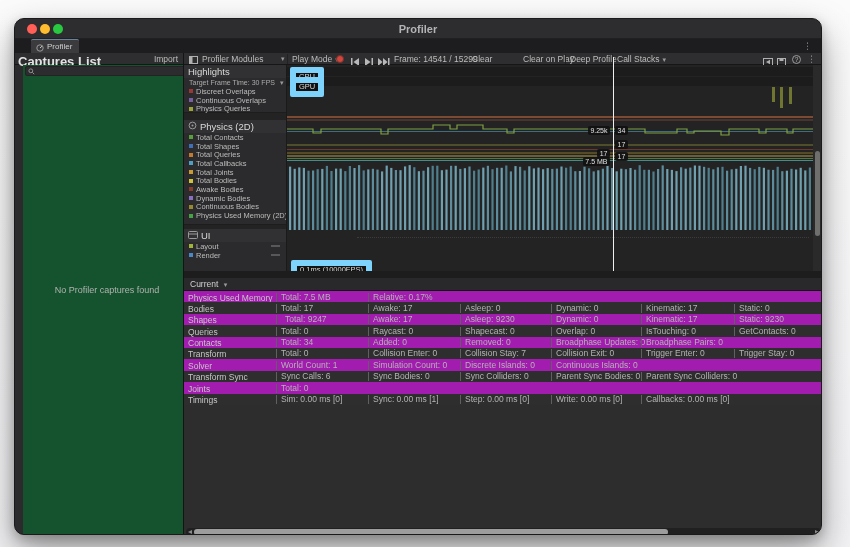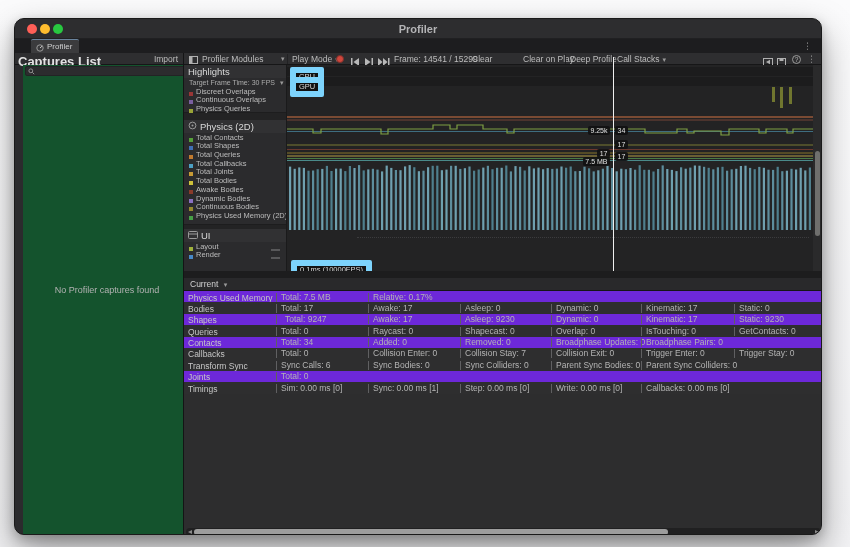--- a/index.html
+++ b/index.html
@@ -55,21 +55,21 @@
   .empty-msg { position:absolute; left:0; top:220px; width:100%; text-align:center;
     font-size:9px; color:#b2b2b2; }
   .profiler { position:absolute; left:169px; top:0; width:639px; height:471px; background:#2d2d2e; }
   
   .charts { position:absolute; left:0; top:0; width:639px; height:206px; background:#232324; }
   .mod-sidebar { position:absolute; left:0; top:0; width:102px; height:206px; }
   .mod-section { position:absolute; left:0; width:102px; background:#2b2b2d; border-bottom:1px solid #1d1d1e; }
   .mod-header { height:13px; line-height:13px; padding-left:4px; font-size:9.5px; color:#dadada;
     display:flex; align-items:center; gap:3px; background:#313133; }
   .mod-sub { height:9px; line-height:9px; padding-left:5px; font-size:7px; color:#ababab; }
-  .legend-item { height:8.7px; display:flex; align-items:flex-end; gap:3px; padding-left:5px; }
+  .legend-item { height:8.7px; display:flex; align-items:center; gap:3px; padding-left:5px; }
   .legend-swatch { width:4px; height:4px; flex:0 0 4px; }
   .legend-label { font-size:7.5px; color:#bcbcbc; white-space:nowrap; }
   .mini-dash { position:absolute; right:6px; width:9px; height:2px; background:#58585a; }
   .chart-canvas { position:absolute; left:102px; top:0; width:527px; height:206px;
     border-left:1px solid #1a1a1b; overflow:visible; }
   .lane { position:absolute; left:0; width:100%; height:9.5px; background:#1c1c1d; }
   .chip { position:absolute; background:#111112; border:6px solid #7dd3fc; border-radius:2px;
     font-size:7.5px; color:#d8d8d8; line-height:8px; padding:0 3px; }
   .spike { position:absolute; width:2.5px; background:#70762f; }
   .target-line { position:absolute; left:0; width:100%; height:1.5px; background:#7a4a33; }
@@ -80,21 +80,21 @@
     border-top:1px dotted #3c3c3e; }
   .vscroll { position:absolute; left:629px; top:0; width:8px; height:206px; background:#2a2a2b; }
   .vscroll .thumb { position:absolute; left:1.5px; top:86px; width:5px; height:85px;
     background:#6f6f6d; border-radius:3px; }
   
   .current-gap { position:absolute; left:0; top:206px; width:639px; height:7px; background:#1d1d1e; }
   .current-bar { position:absolute; left:0; top:213px; width:639px; height:13px; background:#29292b;
     border-bottom:1px solid #151516; font-size:8.5px; color:#d2d2d2; line-height:13px; padding-left:6px; }
   .details-table { position:absolute; left:0; top:226px; width:639px; height:114px; }
   .drow { position:relative; width:100%; height:11.4px; }
-  .drow.even { background:#6d28d9; }
+  .drow.even { background:#a21caf; }
   .drow.odd  { background:#2e2e2f; }
   .dlabel { position:absolute; left:4px; top:1.5px; font-size:8.5px; color:#c6c6c6; }
   .dcell { position:absolute; top:1.5px; font-size:8.5px; color:#b4b4b4;
     border-left:1px solid #606062; padding-left:4px; height:9px; line-height:9px; white-space:nowrap; }
   .below-table { position:absolute; left:0; top:340px; width:639px; height:131px; background:#2d2d2e; }
   .hscroll { position:absolute; left:2px; top:463px; width:635px; height:8px; background:#202021; border-radius:4px; }
   .hscroll .thumb { position:absolute; left:8px; top:1px; width:474px; height:6px; background:#9d9d9d; border-radius:3px; }
   .harrow { position:absolute; top:1.5px; width:0; height:0; border-top:2.5px solid transparent; border-bottom:2.5px solid transparent; }
   .harrow.left  { left:2px;  border-right:4px solid #8a8a8a; }
   .harrow.right { right:2px; border-left:4px solid #8a8a8a; }
@@ -510,27 +510,34 @@
           </div>
           <div class="drow even">
             <span class="dlabel">Contacts</span>
             <span class="dcell" style="left: 92px;">Total: 34</span>
             <span class="dcell" style="left: 184px;">Added: 0</span>
             <span class="dcell" style="left: 276px;">Removed: 0</span>
             <span class="dcell" style="left: 367px;">Broadphase Updates: 0</span>
             <span class="dcell" style="left: 457px;">Broadphase Pairs: 0</span>
           </div>
           <div class="drow odd">
-            <span class="dlabel">Callbacks</span>
+            <span class="dlabel">Transform</span>
             <span class="dcell" style="left: 92px;">Total: 0</span>
             <span class="dcell" style="left: 184px;">Collision Enter: 0</span>
             <span class="dcell" style="left: 276px;">Collision Stay: 7</span>
             <span class="dcell" style="left: 367px;">Collision Exit: 0</span>
             <span class="dcell" style="left: 457px;">Trigger Enter: 0</span>
             <span class="dcell" style="left: 550px;">Trigger Stay: 0</span>
+          </div>
+          <div class="drow even">
+            <span class="dlabel">Solver</span>
+            <span class="dcell" style="left: 92px;">World Count: 1</span>
+            <span class="dcell" style="left: 184px;">Simulation Count: 0</span>
+            <span class="dcell" style="left: 276px;">Discrete Islands: 0</span>
+            <span class="dcell" style="left: 367px;">Continuous Islands: 0</span>
           </div>
           <div class="drow odd">
             <span class="dlabel">Transform Sync</span>
             <span class="dcell" style="left: 92px;">Sync Calls: 6</span>
             <span class="dcell" style="left: 184px;">Sync Bodies: 0</span>
             <span class="dcell" style="left: 276px;">Sync Colliders: 0</span>
             <span class="dcell" style="left: 367px;">Parent Sync Bodies: 0</span>
             <span class="dcell" style="left: 457px;">Parent Sync Colliders: 0</span>
           </div>
           <div class="drow even">

